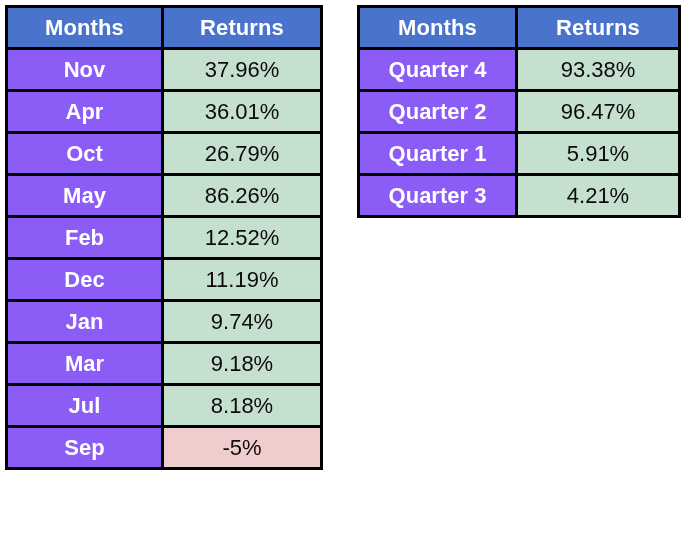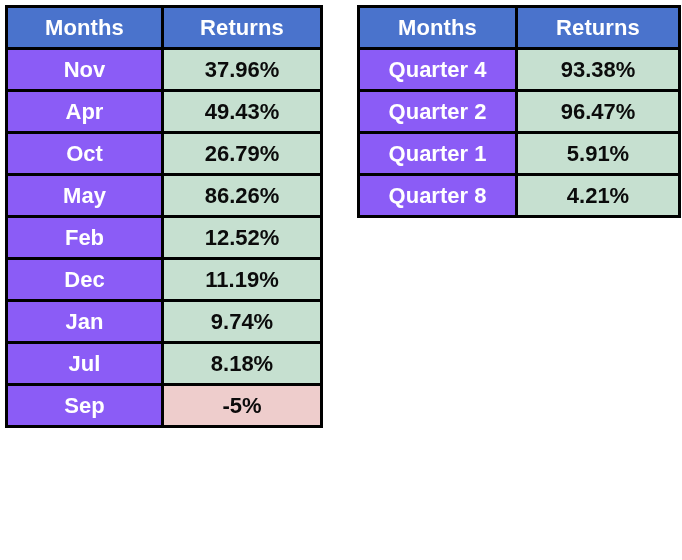--- a/index.html
+++ b/index.html
@@ -74,21 +74,21 @@
   td.cell-label {
     background: #8b5cf6;
     color: #ffffff;
     font-weight: bold;
     font-size: 22px;
   }
 
   td.cell-value {
     background: #c6e0d0;
     color: #0b0b0b;
-    font-weight: bold;
+    font-weight: normal;
     font-size: 22px;
   }
 
   td.cell-value.negative {
     background: #eecdcc;
   }
 </style>
 </head>
 <body>
 
@@ -105,41 +105,45 @@
         <th>Returns</th>
       </tr>
     </thead>
     <tbody id="months-body">
         <tr>
           <td class="cell-label">Nov</td>
           <td class="cell-value">37.96%</td>
         </tr>
         <tr>
           <td class="cell-label">Apr</td>
-          <td class="cell-value">49.43%</td>
+          <td class="cell-value">36.01%</td>
         </tr>
         <tr>
           <td class="cell-label">Oct</td>
           <td class="cell-value">26.79%</td>
         </tr>
         <tr>
           <td class="cell-label">May</td>
           <td class="cell-value">86.26%</td>
         </tr>
         <tr>
           <td class="cell-label">Feb</td>
           <td class="cell-value">12.52%</td>
         </tr>
         <tr>
           <td class="cell-label">Dec</td>
           <td class="cell-value">11.19%</td>
         </tr>
         <tr>
           <td class="cell-label">Jan</td>
           <td class="cell-value">9.74%</td>
+        </tr>
+        <tr>
+          <td class="cell-label">Mar</td>
+          <td class="cell-value">9.18%</td>
         </tr>
         <tr>
           <td class="cell-label">Jul</td>
           <td class="cell-value">8.18%</td>
         </tr>
         <tr>
           <td class="cell-label">Sep</td>
           <td class="cell-value negative">-5%</td>
         </tr>
       </tbody>
@@ -163,19 +167,19 @@
         </tr>
         <tr>
           <td class="cell-label">Quarter 2</td>
           <td class="cell-value">96.47%</td>
         </tr>
         <tr>
           <td class="cell-label">Quarter 1</td>
           <td class="cell-value">5.91%</td>
         </tr>
         <tr>
-          <td class="cell-label">Quarter 8</td>
+          <td class="cell-label">Quarter 3</td>
           <td class="cell-value">4.21%</td>
         </tr>
       </tbody>
   </table>
 
 </div>
 
 </body></html>

